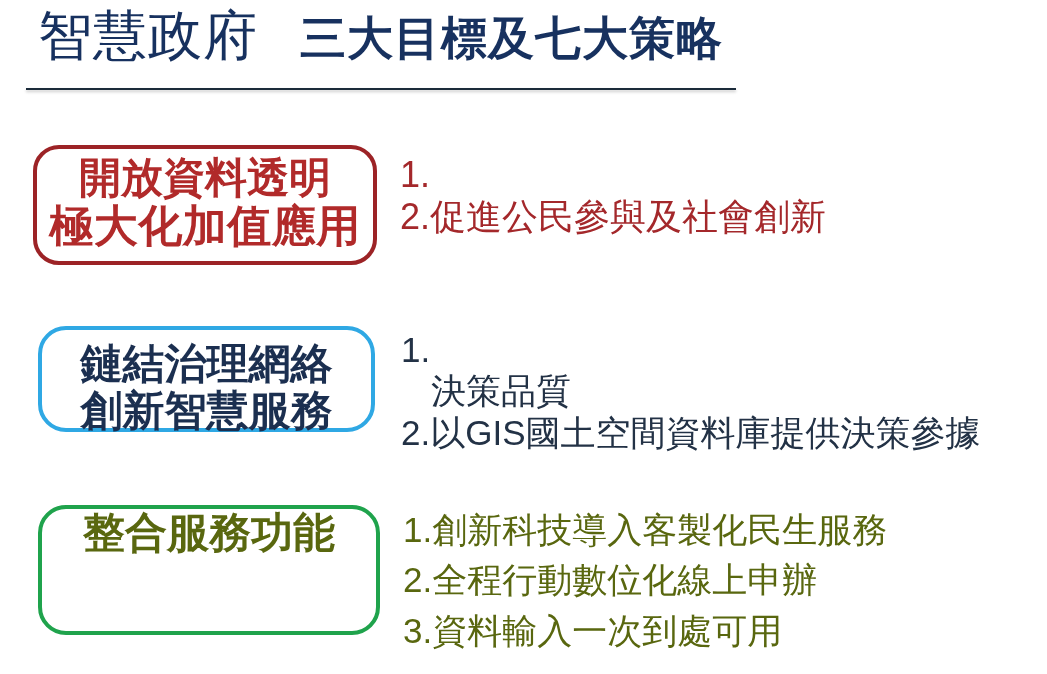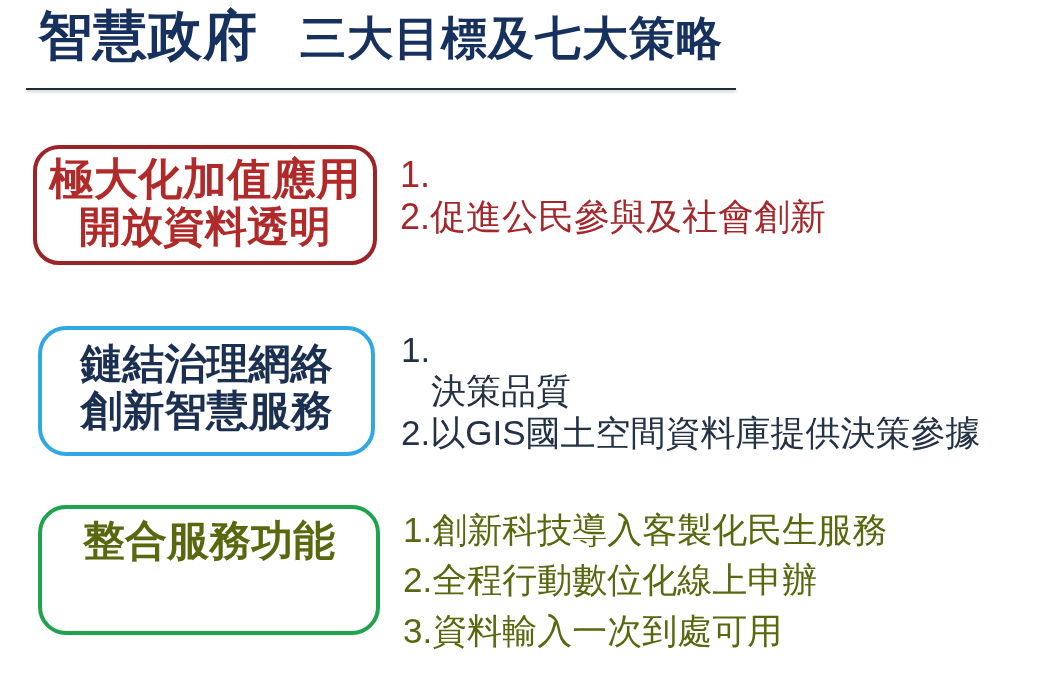--- a/index.html
+++ b/index.html
@@ -26,21 +26,21 @@
   .title-row {
     position: absolute;
     left: 38px;
     top: 4px;
     display: flex;
     align-items: baseline;
     white-space: nowrap;
   }
   .title-main {
     font-size: 54px;
-    font-weight: bold;
+    font-weight: normal;
     color: #17315F;
     letter-spacing: 1px;
     line-height: 1.15;
   }
   .title-sub {
     font-size: 46px;
     font-weight: bold;
     color: #17315F;
     letter-spacing: 1px;
     margin-left: 42px;
@@ -100,38 +100,38 @@
     font-size: 44px;
     letter-spacing: 0.5px;
     margin-left: -8px;
     margin-right: -8px;
   }
 
   
   .pill-2 {
     margin-left: 38px;
     width: 337px;
-    height: 130px;
+    height: 106px;
     border-color: #2FA8E4;
     border-radius: 28px;
     padding-top: 10px;
   }
   .pill-2 .pill-line {
     color: #1B2F50;
     font-size: 42px;
   }
 
   
   .pill-3 {
     margin-left: 38px;
     width: 342px;
     height: 130px;
     border-color: #1FA34C;
     border-radius: 28px;
-    padding-top: 8px;
+    padding-top: 0;
   }
   .pill-3 .pill-line {
     color: #59670F;
     font-size: 42px;
   }
 
   
   .strategies {
     flex: 1 1 auto;
     padding-left: 23px;
@@ -171,22 +171,22 @@
 <div class="header">
   <div class="title-row">
     <span class="title-main">智慧政府</span>
     <span class="title-sub">三大目標及七大策略</span>
   </div>
   <div class="title-rule"></div>
 </div>
 
 <div class="group group-1">
   <div class="pill pill-1">
+    <div class="pill-line">開放資料透明</div>
     <div class="pill-line wide">極大化加值應用</div>
-    <div class="pill-line">開放資料透明</div>
   </div>
   <div class="strategies list-1">
     <div class="strategy">
       <span class="num">1.</span>
     </div>
     <div class="strategy">
       <span class="num">2.</span>
       <span class="txt">促進公民參與及社會創新</span>
     </div>
   </div>

